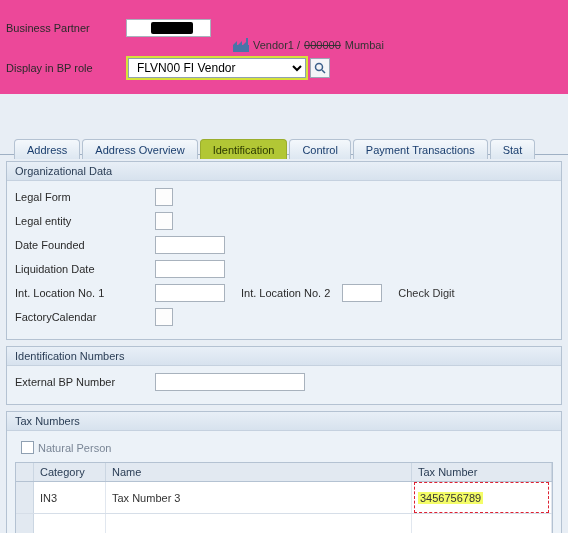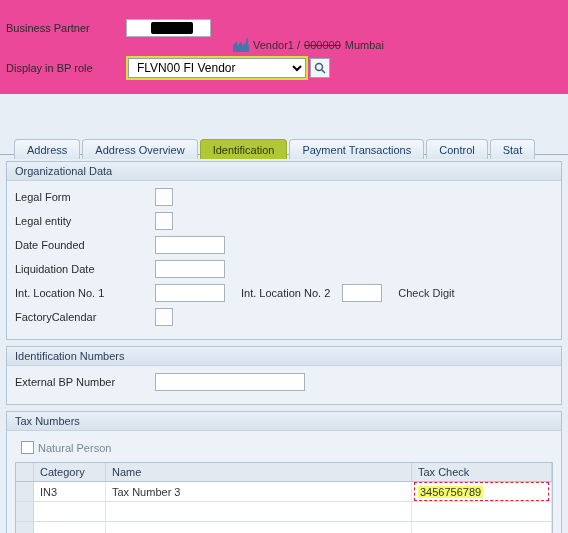--- a/index.html
+++ b/index.html
@@ -102,21 +102,21 @@
     border:1px solid #b4c2d2;
     background:#fff;
     margin-top:4px;
   }
   .grid-header { display:flex; background:#e2e9f1; border-bottom:1px solid #b4c2d2;}
   .gh { padding:3px 6px; border-right:1px solid #cbd6e2; color:#2a3d55;}
   .gh.sel{width:18px;}
   .gh.cat{width:72px;}
   .gh.name{flex:1;}
   .gh.tax{width:140px;}
-  .grid-row{display:flex; border-bottom:1px solid #d6dee8; height:20px; align-items:center;}
+  .grid-row{display:flex; border-bottom:1px solid #d6dee8; height:32px; align-items:center;}
   .gc{padding:2px 6px; border-right:1px solid #e1e7ef; height:100%; display:flex; align-items:center;}
   .gc.sel{width:18px; background:#e2e9f1; border-right:1px solid #cbd6e2;}
   .gc.cat{width:72px;}
   .gc.name{flex:1;}
   .gc.tax{width:140px; position:relative;align-items:center;}
   .hl { background:#f4fd67; padding:0 2px;}
   .red-dash{
     position:absolute; border:1px dashed #d23; pointer-events:none;
     left:2px; top:0; right:2px; bottom:0;
   }
@@ -158,22 +158,22 @@
           <line x1="8" y1="8" x2="11" y2="11" stroke="#3a5f8a" stroke-width="1.5"></line>
         </svg>
     </span>
   </div>
 </div>
 
 <div class="tabs">
   <div class="tab">Address</div>
   <div class="tab">Address Overview</div>
   <div class="tab active">Identification</div>
+  <div class="tab">Control</div>
   <div class="tab">Payment Transactions</div>
-  <div class="tab">Control</div>
   <div class="tab">Stat</div>
 </div>
 
 <div class="panel">
   <div class="panel-title">Organizational Data</div>
   <div class="panel-body">
     <div class="form-row">
       <span class="form-label">Legal Form</span>
       <span class="chk-placeholder"></span>
     </div>
@@ -218,21 +218,21 @@
   <div class="panel-body">
     <div class="natural-wrap">
       <span class="cb"></span>
       <span class="muted">Natural Person</span>
     </div>
     <div class="grid">
       <div class="grid-header">
         <div class="gh sel"></div>
         <div class="gh cat">Category</div>
         <div class="gh name">Name</div>
-        <div class="gh tax">Tax Check</div>
+        <div class="gh tax">Tax Number</div>
       </div>
       <div class="grid-row">
         <div class="gc sel"></div>
         <div class="gc cat">IN3</div>
         <div class="gc name">Tax Number 3</div>
         <div class="gc tax">
           <span class="hl">3456756789</span>
           <span class="red-dash"></span>
         </div>
       </div>

